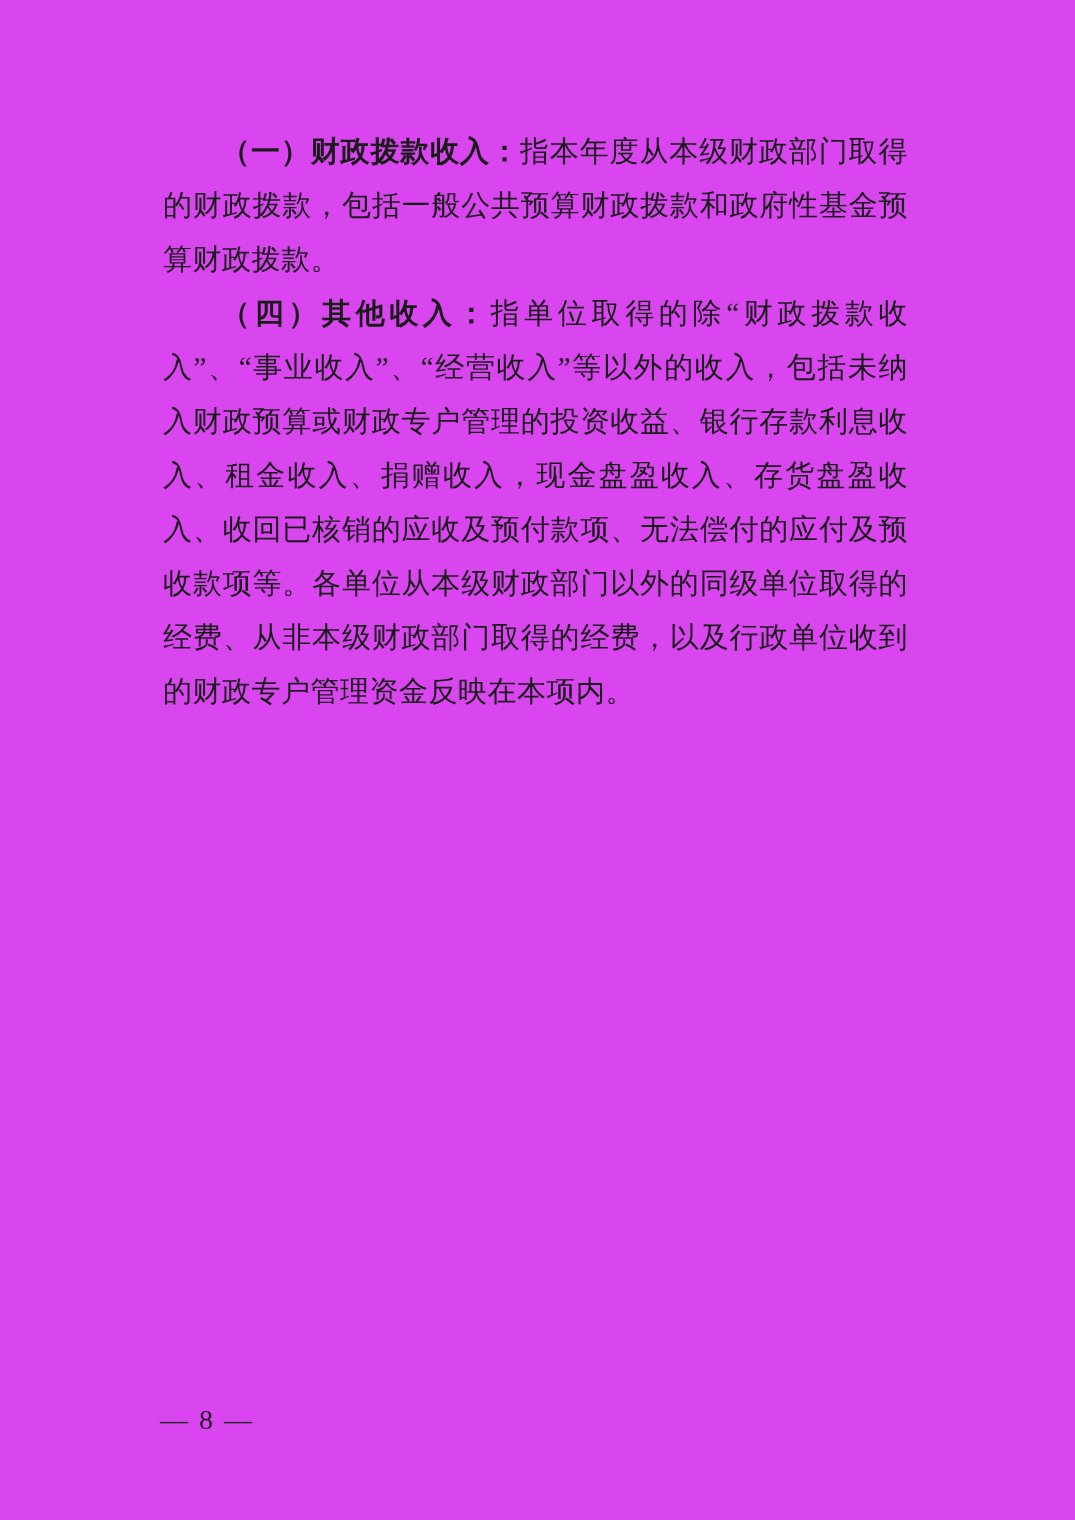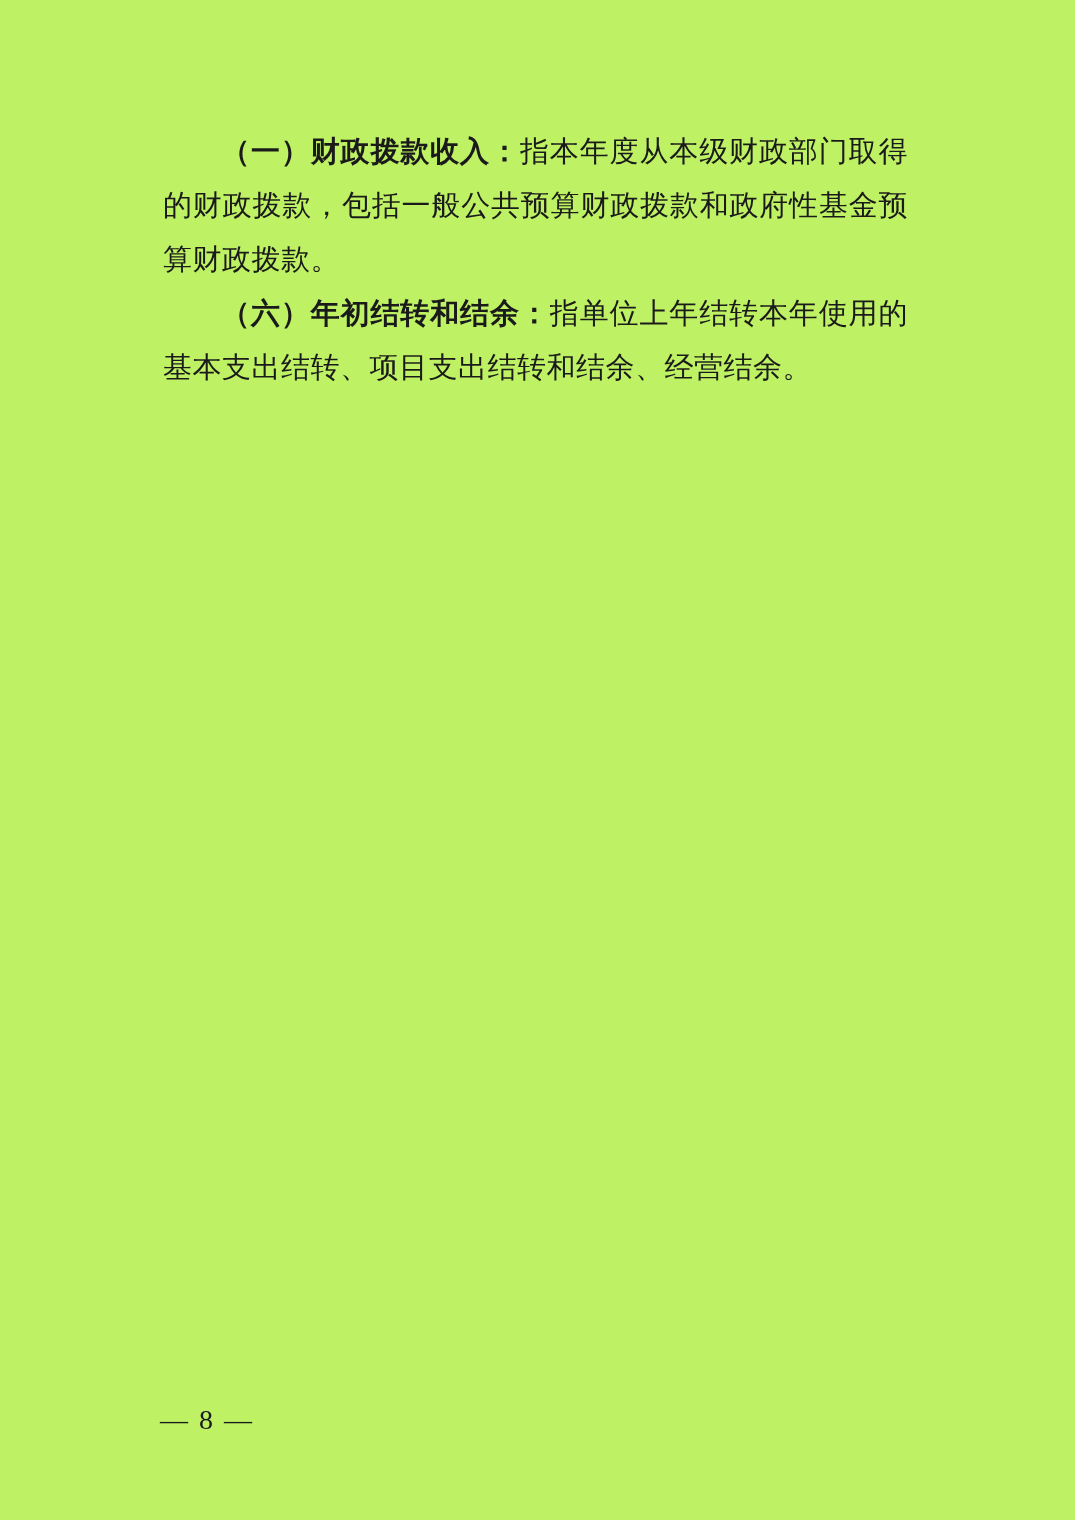--- a/index.html
+++ b/index.html
@@ -4,21 +4,21 @@
 <style>
   html, body {
     margin: 0;
     padding: 0;
     background: #ffffff;
   }
   .page {
     position: relative;
     width: 1075px;
     height: 1520px;
-    background: #bef264;
+    background: #d946ef;
     overflow: hidden;
     font-family: "Liberation Serif", "DejaVu Serif", serif;
     color: #1a1a1a;
   }
   .content {
     position: absolute;
     left: 163px;
     top: 124px;
     width: 745px;
     font-size: 29px;
@@ -44,16 +44,16 @@
     letter-spacing: 2px;
     color: #1a1a1a;
   }
 </style>
 </head>
 <body>
 
 <div class="page">
   <div class="content">
     <p><strong>（一）财政拨款收入：</strong><span>指本年度从本级财政部门取得的财政拨款，包括一般公共预算财政拨款和政府性基金预算财政拨款。</span></p>
-    <p><strong>（六）年初结转和结余：</strong><span>指单位上年结转本年使用的基本支出结转、项目支出结转和结余、经营结余。</span></p>
+    <p><strong>（四）其他收入：</strong><span>指单位取得的除“财政拨款收入”、“事业收入”、“经营收入”等以外的收入，包括未纳入财政预算或财政专户管理的投资收益、银行存款利息收入、租金收入、捐赠收入，现金盘盈收入、存货盘盈收入、收回已核销的应收及预付款项、无法偿付的应付及预收款项等。各单位从本级财政部门以外的同级单位取得的经费、从非本级财政部门取得的经费，以及行政单位收到的财政专户管理资金反映在本项内。</span></p>
   </div>
   <div class="page-number">— 8 —</div>
 </div>
 
 </body></html>

